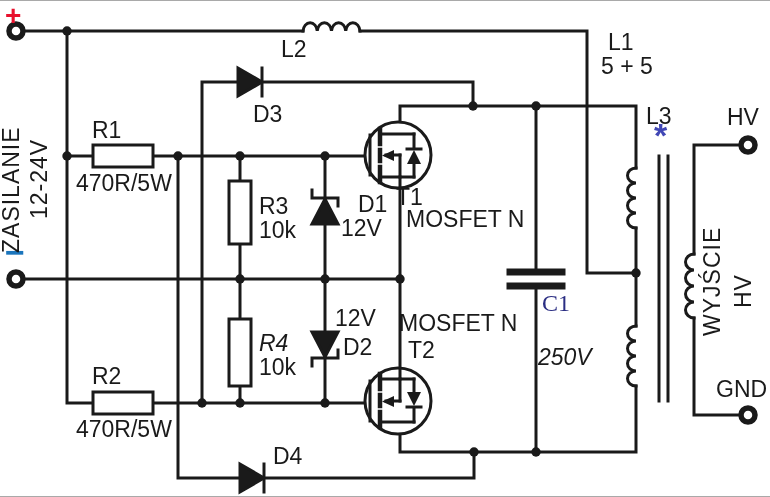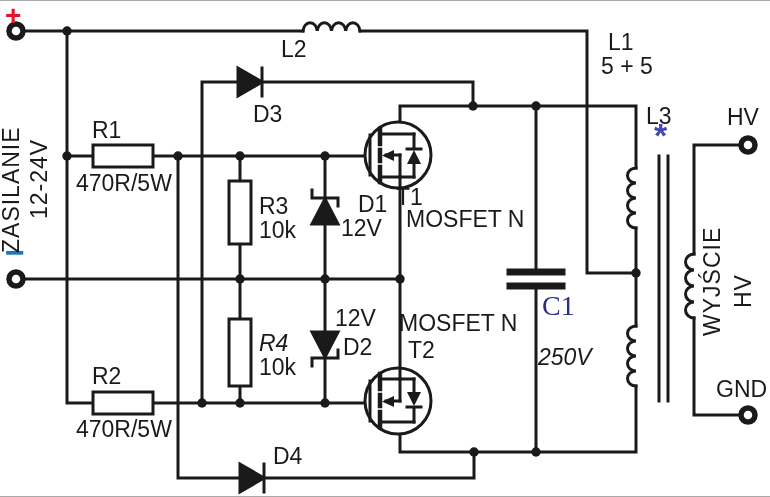--- a/index.html
+++ b/index.html
@@ -7,21 +7,21 @@
     position:relative; width:770px; height:497px; background:#ffffff;
     font-family:"Liberation Sans", sans-serif; color:#1a1a1a; overflow:hidden;
     border-top:1px solid #a9a9a9; border-bottom:1px solid #a9a9a9; box-sizing:border-box;
   }
   svg { position:absolute; left:0; top:0; }
   .lbl  { position:absolute; font-size:23px; line-height:1.05; white-space:pre; color:#1a1a1a; }
   .vlbl { position:absolute; font-size:23px; white-space:pre; color:#1a1a1a;
           writing-mode:vertical-rl; transform:rotate(180deg); letter-spacing:1px; }
   .plus  { color:#e8112d; font-size:28px; font-weight:bold; }
   .minus { color:#1b75bc; font-size:34px; font-weight:bold; }
-  .c1lbl { font-family:"Liberation Serif", serif; color:#2b2e83; font-size:28px; }
+  .c1lbl { font-family:"Liberation Serif", serif; color:#2b2e83; font-size:24px; }
   .star  { color:#4147b5; font-size:34px; font-weight:bold; }
 </style>
 </head>
 <body>
 
 <div class="canvas">
 
   <svg width="770" height="497" viewBox="0 0 770 497" stroke="#1a1a1a" stroke-width="3" fill="none" stroke-linecap="square">
 
     <g>

